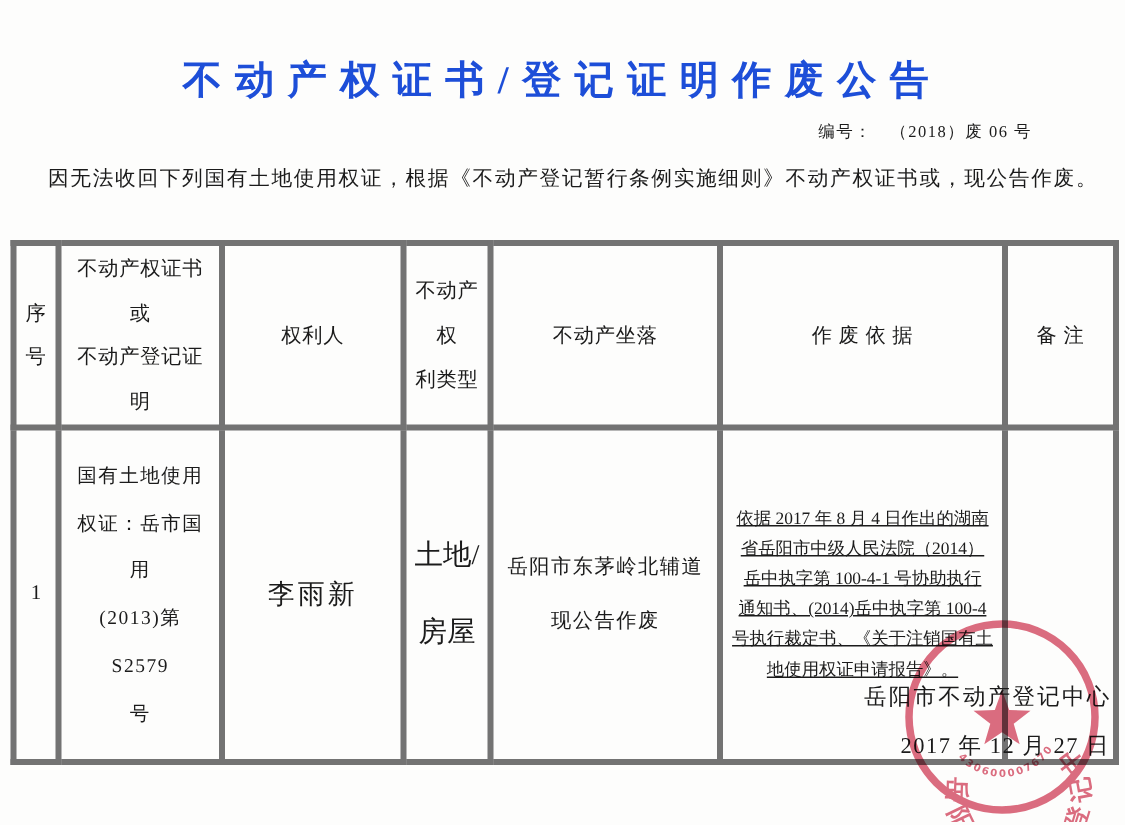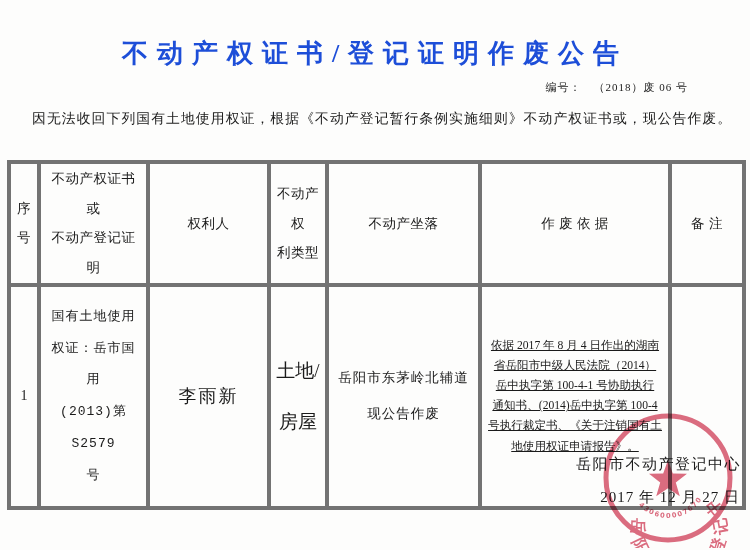--- a/index.html
+++ b/index.html
@@ -43,21 +43,21 @@
     text-align:center;
     vertical-align:middle;
     white-space:pre-line;
     overflow:hidden;
   }
   tr.hdr{height:67px;}
   tr.body{height:223px;}
   th{font-size:13.5px;line-height:2.2;letter-spacing:0.5px;}
   td{font-size:13.5px;}
   td.c-seq{vertical-align:top;text-align:right;padding:4px 7px 0 0;font-size:14px;}
-  td.c-cert{font-size:13px;line-height:2.45;text-align:left;padding:0 6px;letter-spacing:1px;font-family:Liberation Mono, monospace;}
+  td.c-cert{font-size:13px;line-height:2.45;text-align:left;padding:0 6px;letter-spacing:1px;}
   td.c-holder{font-size:18px;letter-spacing:2px;}
   td.c-type{font-size:19px;line-height:2.7;}
   td.c-loc{font-size:13.5px;line-height:2.7;letter-spacing:1px;}
   td.c-basis{font-size:11.6px;line-height:1.74;padding:0 4px;letter-spacing:0;text-decoration:underline;}
   .issuer{
     position:absolute;top:455px;right:9px;
     font-size:15px;letter-spacing:1.5px;
   }
   .issue-date{
     position:absolute;top:488px;right:10px;

